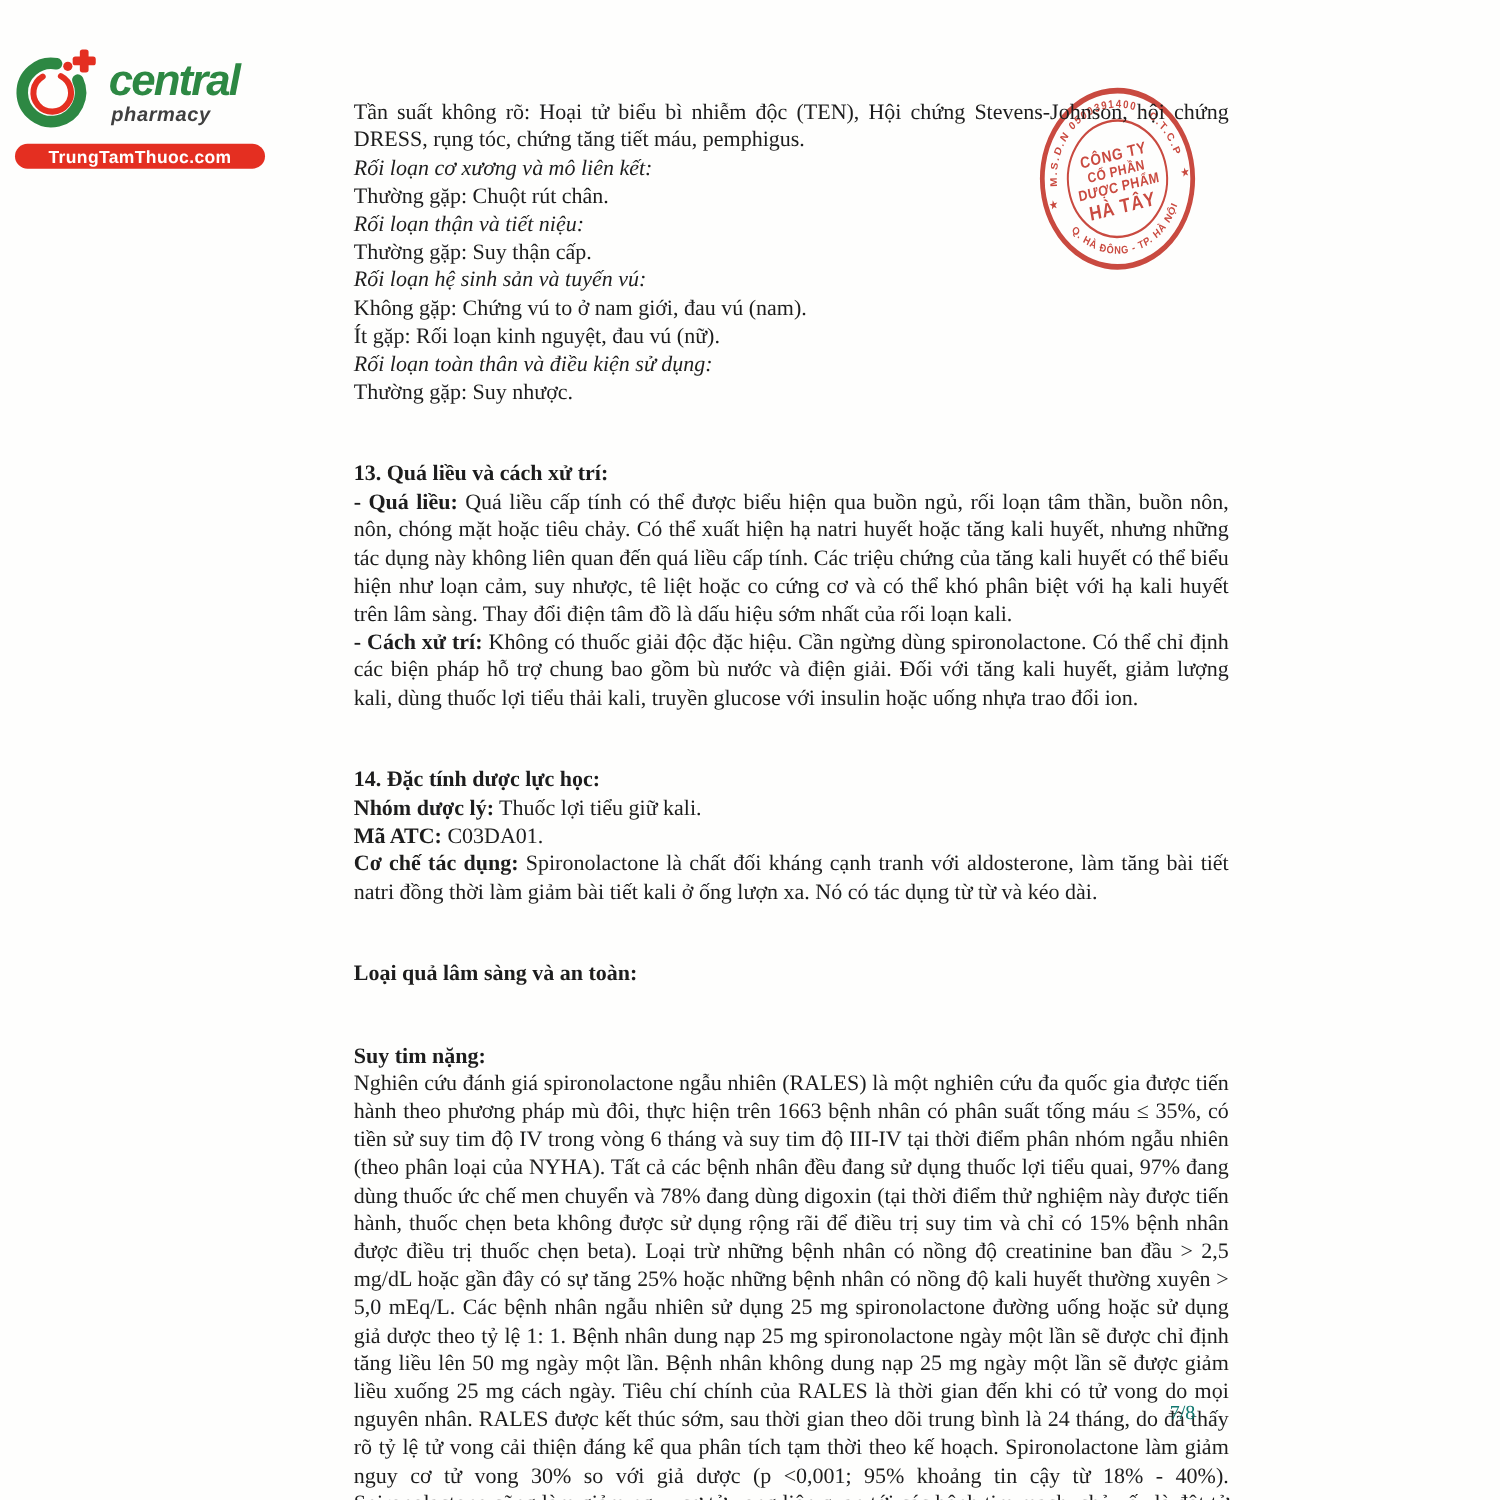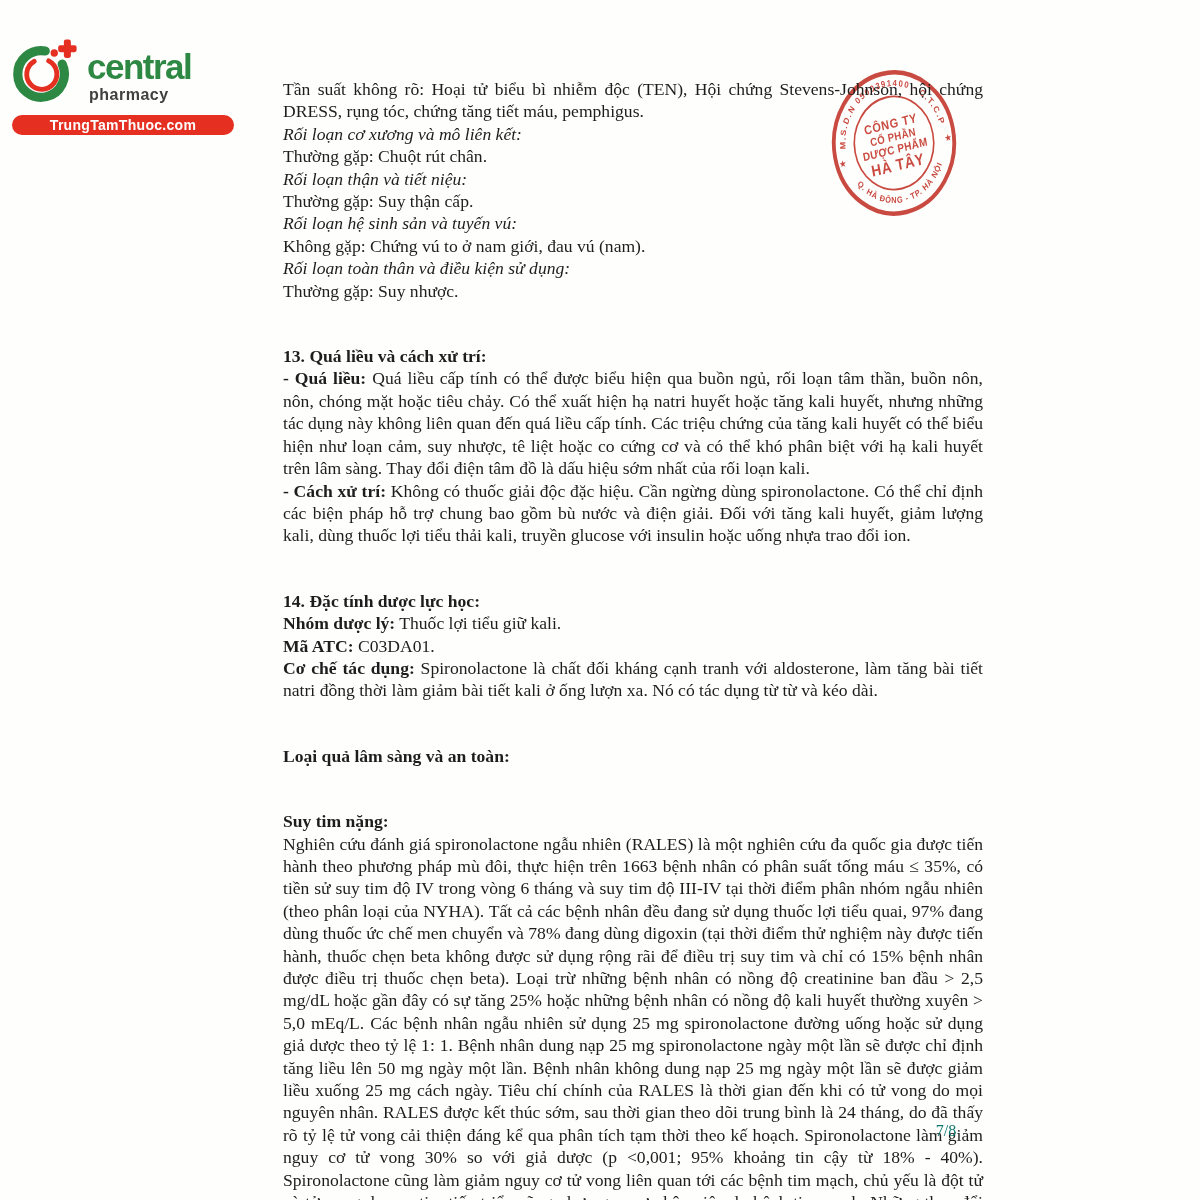--- a/index.html
+++ b/index.html
@@ -2,27 +2,27 @@
 <html><head>
 <meta charset="utf-8">
 <style>
   html,body{margin:0;padding:0;background:#ffffff;}
   .page{
     position:relative;width:1200px;height:1200px;background:#fefefd;overflow:hidden;
     font-family:"Liberation Serif","DejaVu Serif",serif;color:#1d1d1d;
   }
   
   .logo{position:absolute;left:12px;top:36px;width:240px;}
-  .logo-row{display:flex;align-items:center;}
+  .logo-row{display:flex;align-items:flex-start;font-style:italic;}
   .logo-icon{width:68px;height:70px;flex:0 0 auto;}
   .logo-text{margin-left:7px;padding-top:13px;font-family:"Liberation Sans","DejaVu Sans",sans-serif;}
   .logo-brand{font-size:35px;font-weight:bold;letter-spacing:-1.5px;line-height:0.9;color:#2d8843;}
   .logo-sub{font-size:16px;font-weight:bold;letter-spacing:0.5px;color:#404040;margin-top:3px;margin-left:2px;}
   .logo-pill{
-    margin-top:9px;width:222px;height:20px;border-radius:11px;background:#e42f21;
+    margin-top:9px;width:200px;height:20px;border-radius:11px;background:#e42f21;
     display:flex;align-items:center;justify-content:center;
   }
   .logo-pill span{
     color:#ffffff;font-family:"Liberation Sans","DejaVu Sans",sans-serif;
     font-size:14px;font-weight:bold;letter-spacing:0.3px;line-height:1;
   }
   
   .stamp{position:absolute;left:830px;top:68px;width:128px;height:150px;mix-blend-mode:multiply;opacity:0.92;}
   .stamp text{fill:#c63a2f;font-family:"Liberation Sans","DejaVu Sans",sans-serif;}
   .stamp .arc-top{font-size:12px;font-weight:bold;letter-spacing:2px;}
@@ -95,20 +95,21 @@
   </svg>
 
   <div class="content" id="content">
       <p class="normal">Tần suất không rõ: Hoại tử biểu bì nhiễm độc (TEN), Hội chứng Stevens-Johnson, hội chứng DRESS, rụng tóc, chứng tăng tiết máu, pemphigus.</p>
       <p class="heading-italic">Rối loạn cơ xương và mô liên kết:</p>
       <p class="normal">Thường gặp: Chuột rút chân.</p>
       <p class="heading-italic">Rối loạn thận và tiết niệu:</p>
       <p class="normal">Thường gặp: Suy thận cấp.</p>
       <p class="heading-italic">Rối loạn hệ sinh sản và tuyến vú:</p>
       <p class="normal">Không gặp: Chứng vú to ở nam giới, đau vú (nam).</p>
+      <p class="normal">Ít gặp: Rối loạn kinh nguyệt, đau vú (nữ).</p>
       <p class="heading-italic">Rối loạn toàn thân và điều kiện sử dụng:</p>
       <p class="normal">Thường gặp: Suy nhược.</p>
       <p class="heading">13. Quá liều và cách xử trí:</p>
       <p class="normal"><b>- Quá liều:</b> Quá liều cấp tính có thể được biểu hiện qua buồn ngủ, rối loạn tâm thần, buồn nôn, nôn, chóng mặt hoặc tiêu chảy. Có thể xuất hiện hạ natri huyết hoặc tăng kali huyết, nhưng những tác dụng này không liên quan đến quá liều cấp tính. Các triệu chứng của tăng kali huyết có thể biểu hiện như loạn cảm, suy nhược, tê liệt hoặc co cứng cơ và có thể khó phân biệt với hạ kali huyết trên lâm sàng. Thay đổi điện tâm đồ là dấu hiệu sớm nhất của rối loạn kali.</p>
       <p class="normal"><b>- Cách xử trí:</b> Không có thuốc giải độc đặc hiệu. Cần ngừng dùng spironolactone. Có thể chỉ định các biện pháp hỗ trợ chung bao gồm bù nước và điện giải. Đối với tăng kali huyết, giảm lượng kali, dùng thuốc lợi tiểu thải kali, truyền glucose với insulin hoặc uống nhựa trao đổi ion.</p>
       <p class="heading">14. Đặc tính dược lực học:</p>
       <p class="normal"><b>Nhóm dược lý:</b> Thuốc lợi tiểu giữ kali.</p>
       <p class="normal"><b>Mã ATC:</b> C03DA01.</p>
       <p class="normal"><b>Cơ chế tác dụng:</b> Spironolactone là chất đối kháng cạnh tranh với aldosterone, làm tăng bài tiết natri đồng thời làm giảm bài tiết kali ở ống lượn xa. Nó có tác dụng từ từ và kéo dài.</p>
       <p class="heading">Loại quả lâm sàng và an toàn:</p>

